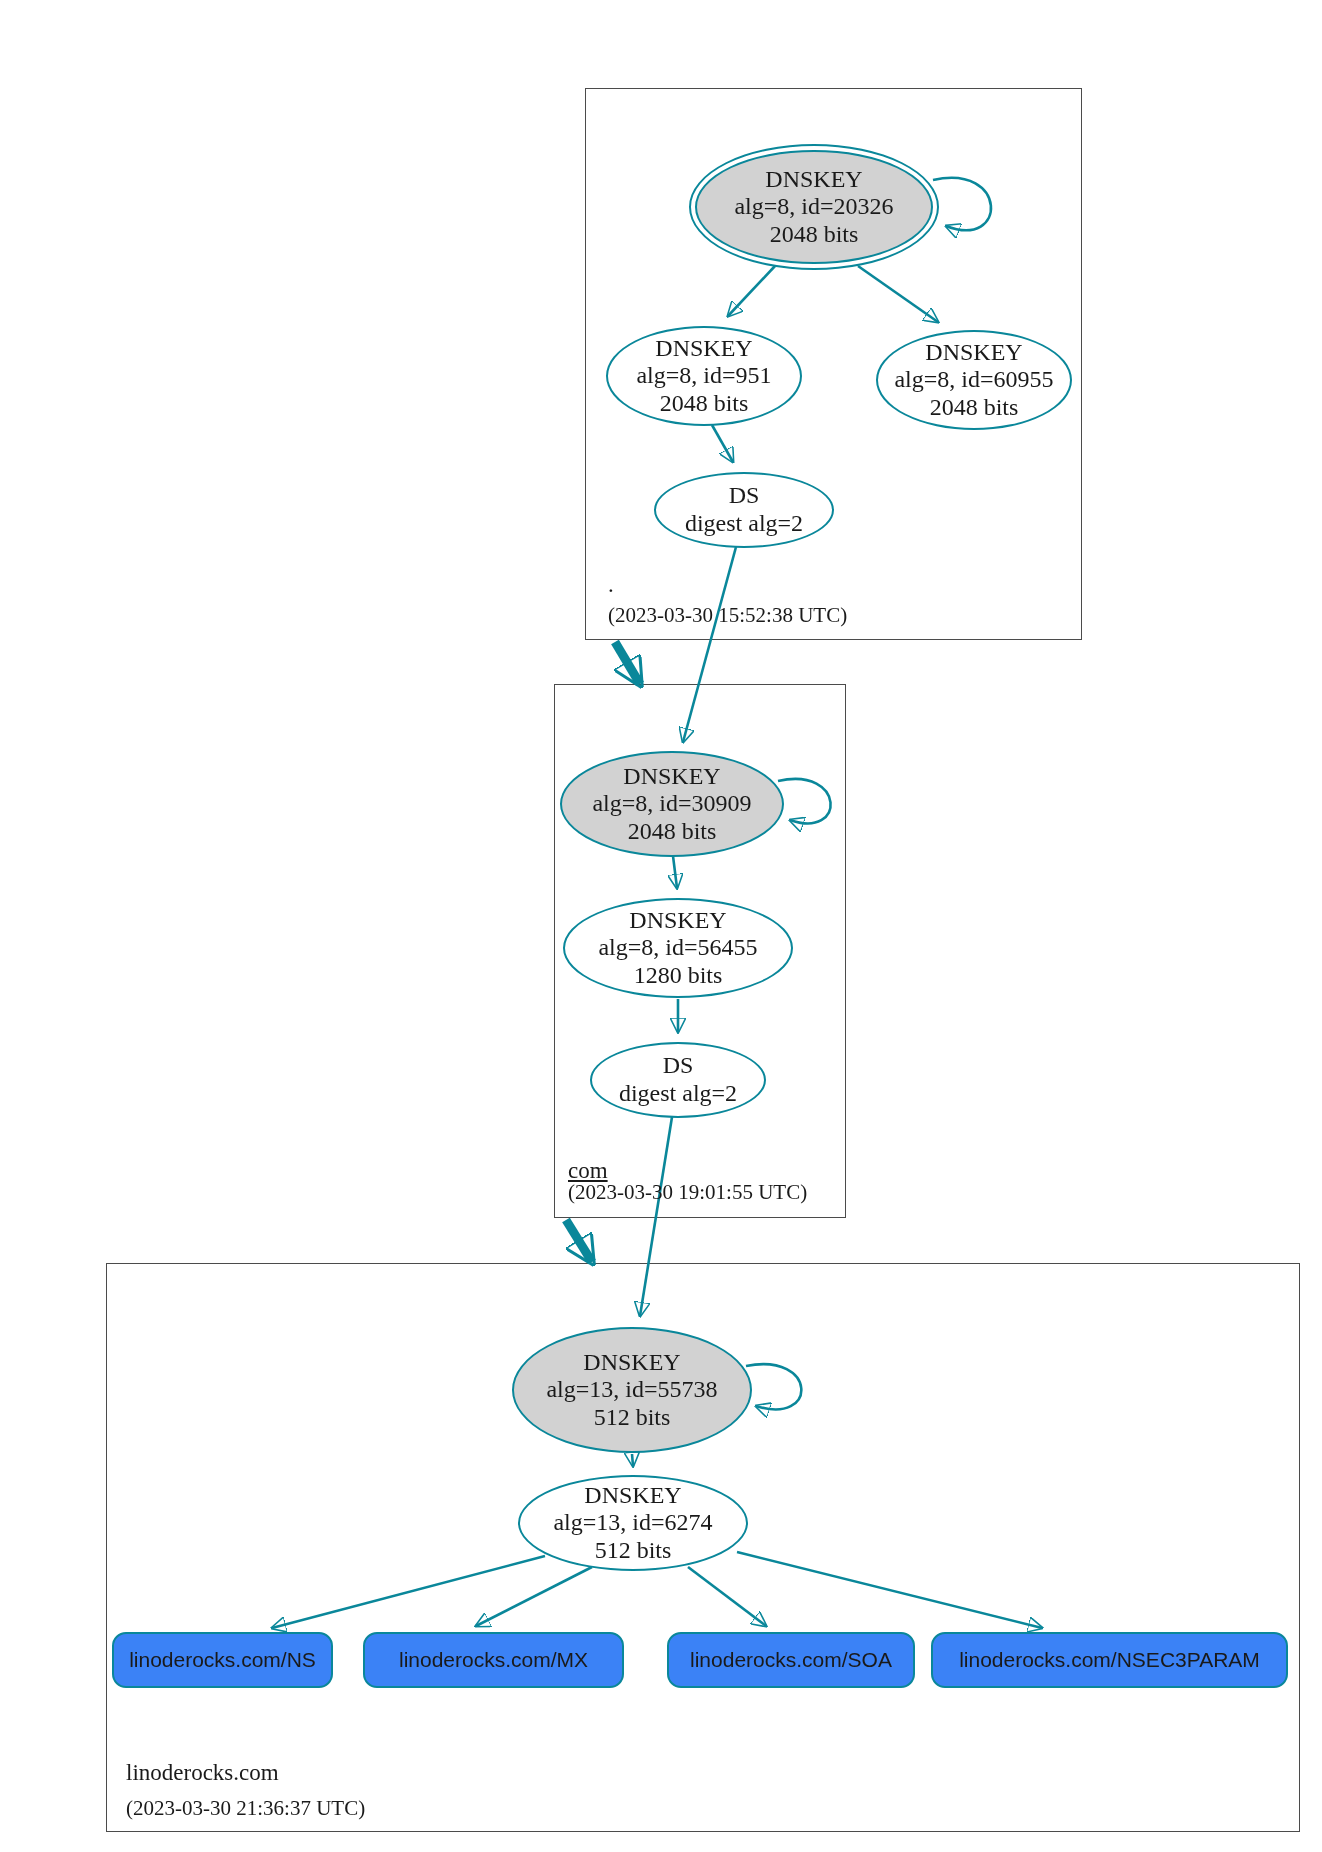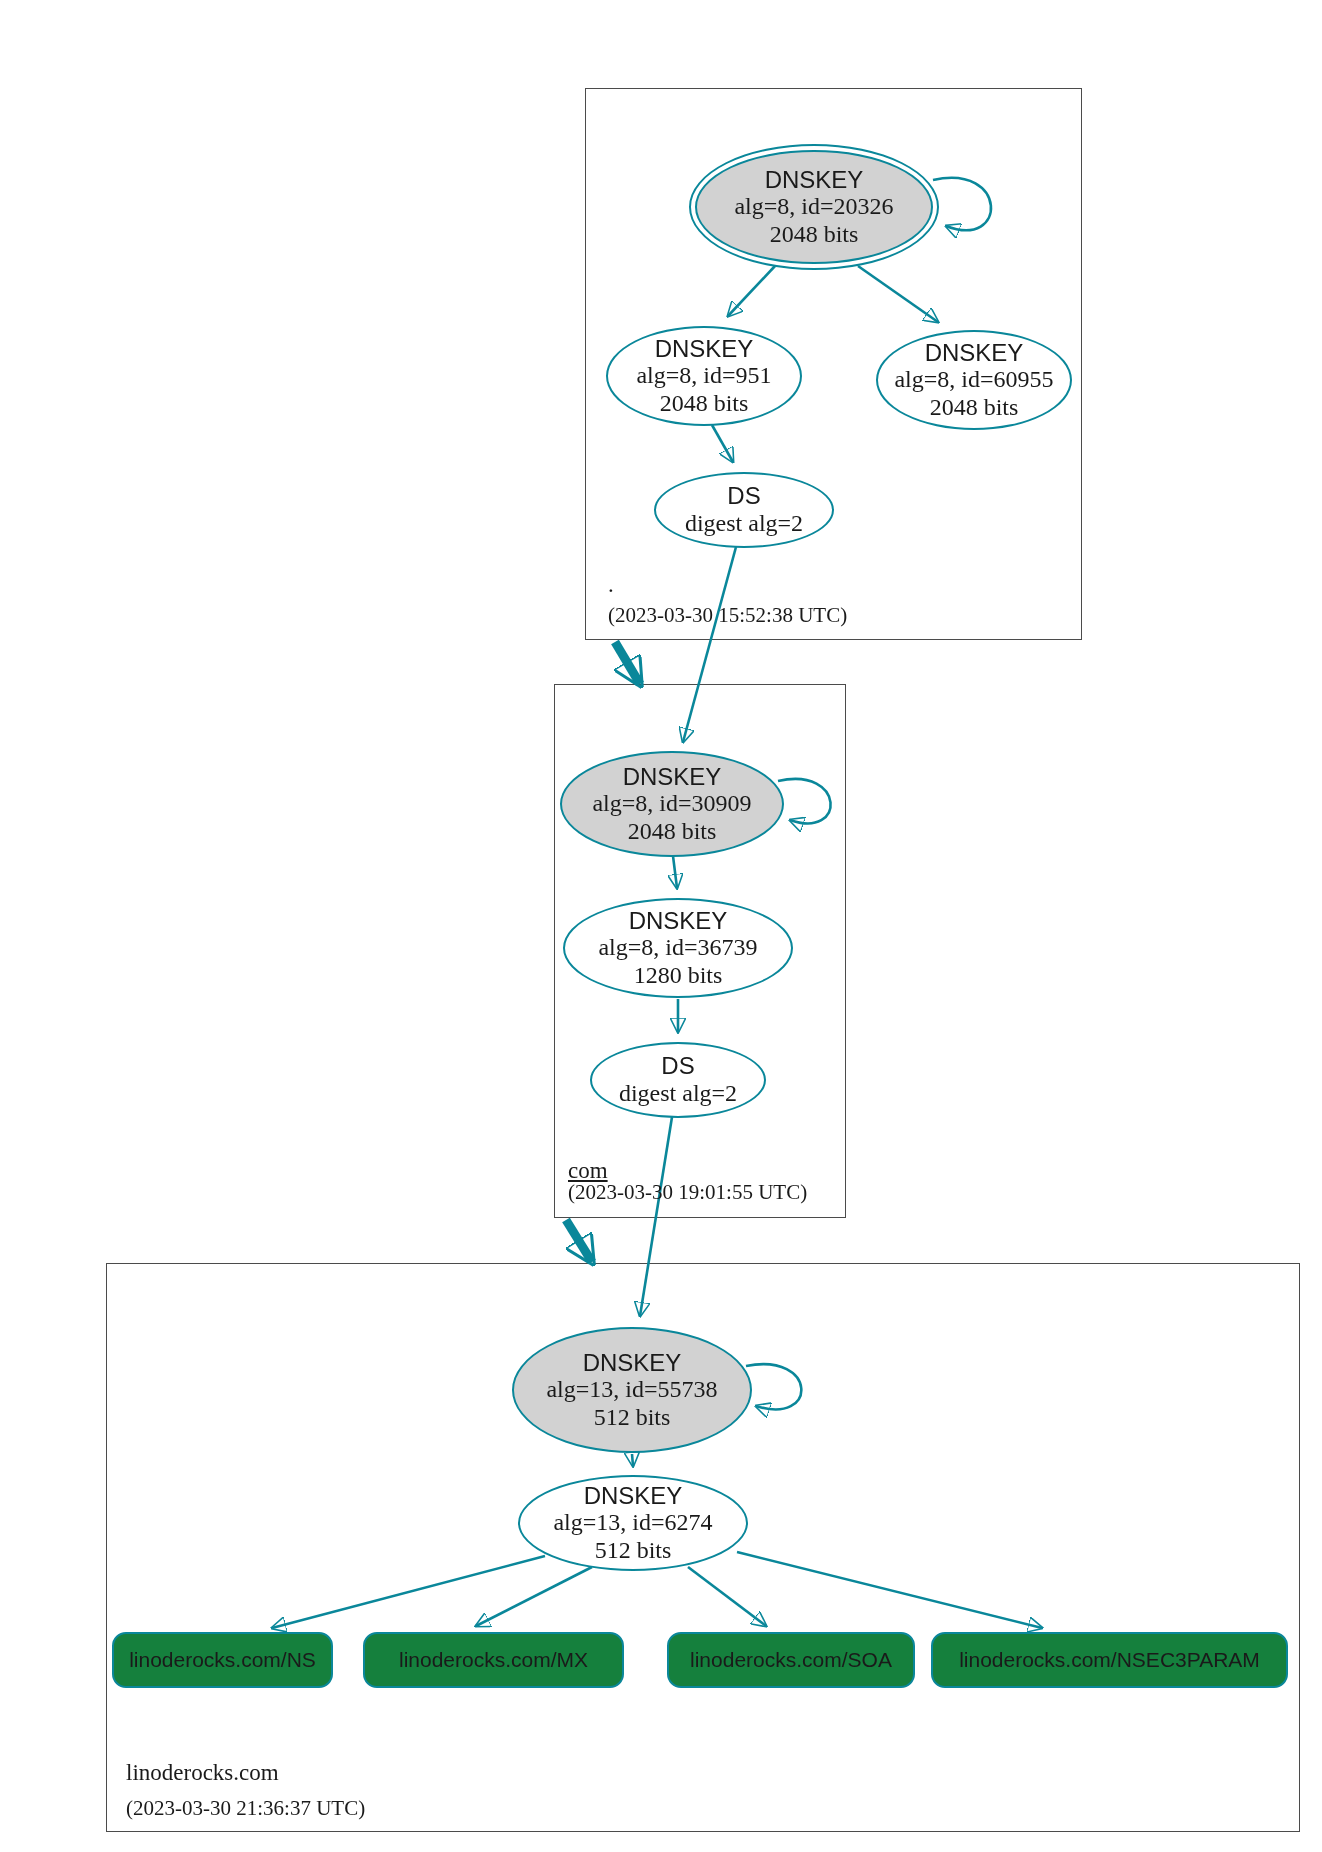--- a/index.html
+++ b/index.html
@@ -31,25 +31,25 @@
   .ellipse.gray{background:var(--node-fill);}
   .ksk-outer{
     border:2.8px solid var(--edge-teal);border-radius:50%;background:#ffffff;padding:4px;
   }
   .ksk-inner{
     width:100%;height:100%;border:2.8px solid var(--edge-teal);border-radius:50%;
     background:var(--node-fill);display:flex;align-items:center;justify-content:center;
     text-align:center;
   }
   .node-text{line-height:1.08;}
-  .nl-title{font-family:Liberation Sans, sans-serif;font-size:24px;line-height:1.15;}
+  .nl-title{font-family:Liberation Serif, serif;font-size:24px;line-height:1.15;}
   .nl-detail{font-family:"Liberation Serif",serif;font-size:24px;line-height:1.15;}
   .record-box{
     position:absolute;z-index:2;border:2.8px solid var(--edge-teal);border-radius:14px;
-    background:#15803d;display:flex;align-items:center;justify-content:center;
+    background:#3b82f6;display:flex;align-items:center;justify-content:center;
     font-family:"Liberation Sans",sans-serif;font-size:21px;
   }
   .zone-label{
     position:absolute;z-index:2;font-family:"Liberation Serif",serif;font-size:23px;
   }
   .zone-ts{
     position:absolute;z-index:2;font-family:"Liberation Serif",serif;font-size:21px;
   }
 </style>
 </head>
@@ -134,21 +134,21 @@
   <div class="node-text">
     <div class="nl-title">DNSKEY</div>
     <div class="nl-detail">alg=8, id=30909</div>
     <div class="nl-detail">2048 bits</div>
   </div>
 </div>
 
 <div class="node ellipse" style="left:563px;top:898px;width:230px;height:100px;">
   <div class="node-text">
     <div class="nl-title">DNSKEY</div>
-    <div class="nl-detail">alg=8, id=36739</div>
+    <div class="nl-detail">alg=8, id=56455</div>
     <div class="nl-detail">1280 bits</div>
   </div>
 </div>
 
 <div class="node ellipse" style="left:590px;top:1042px;width:176px;height:76px;">
   <div class="node-text">
     <div class="nl-title">DS</div>
     <div class="nl-detail">digest alg=2</div>
   </div>
 </div>

